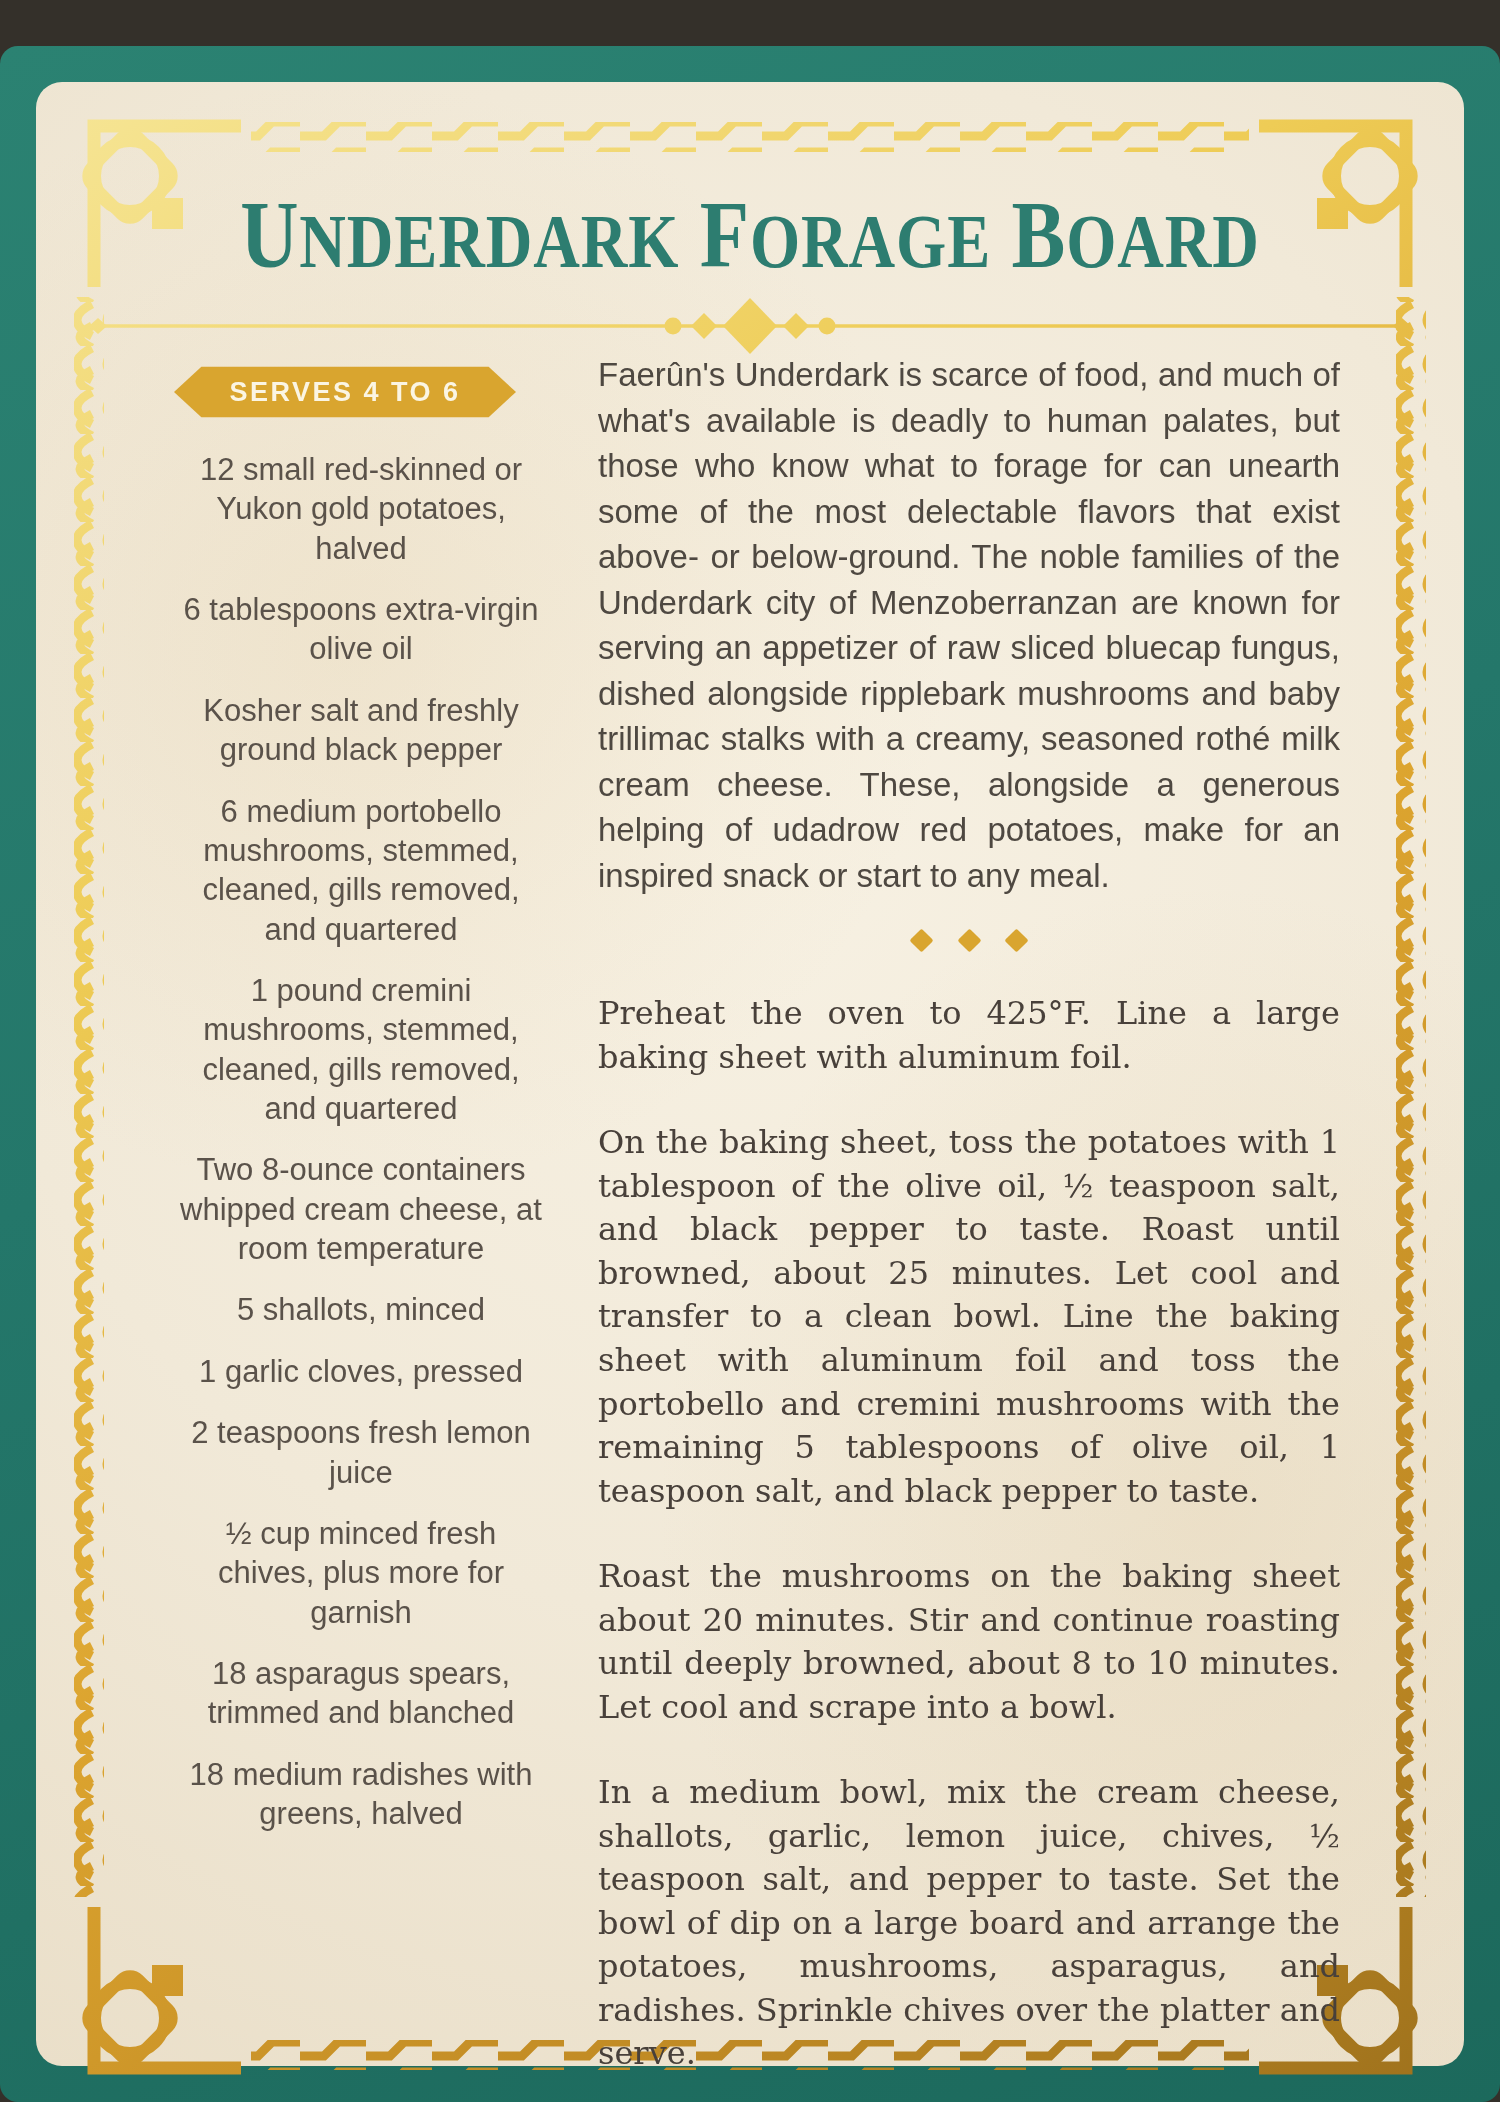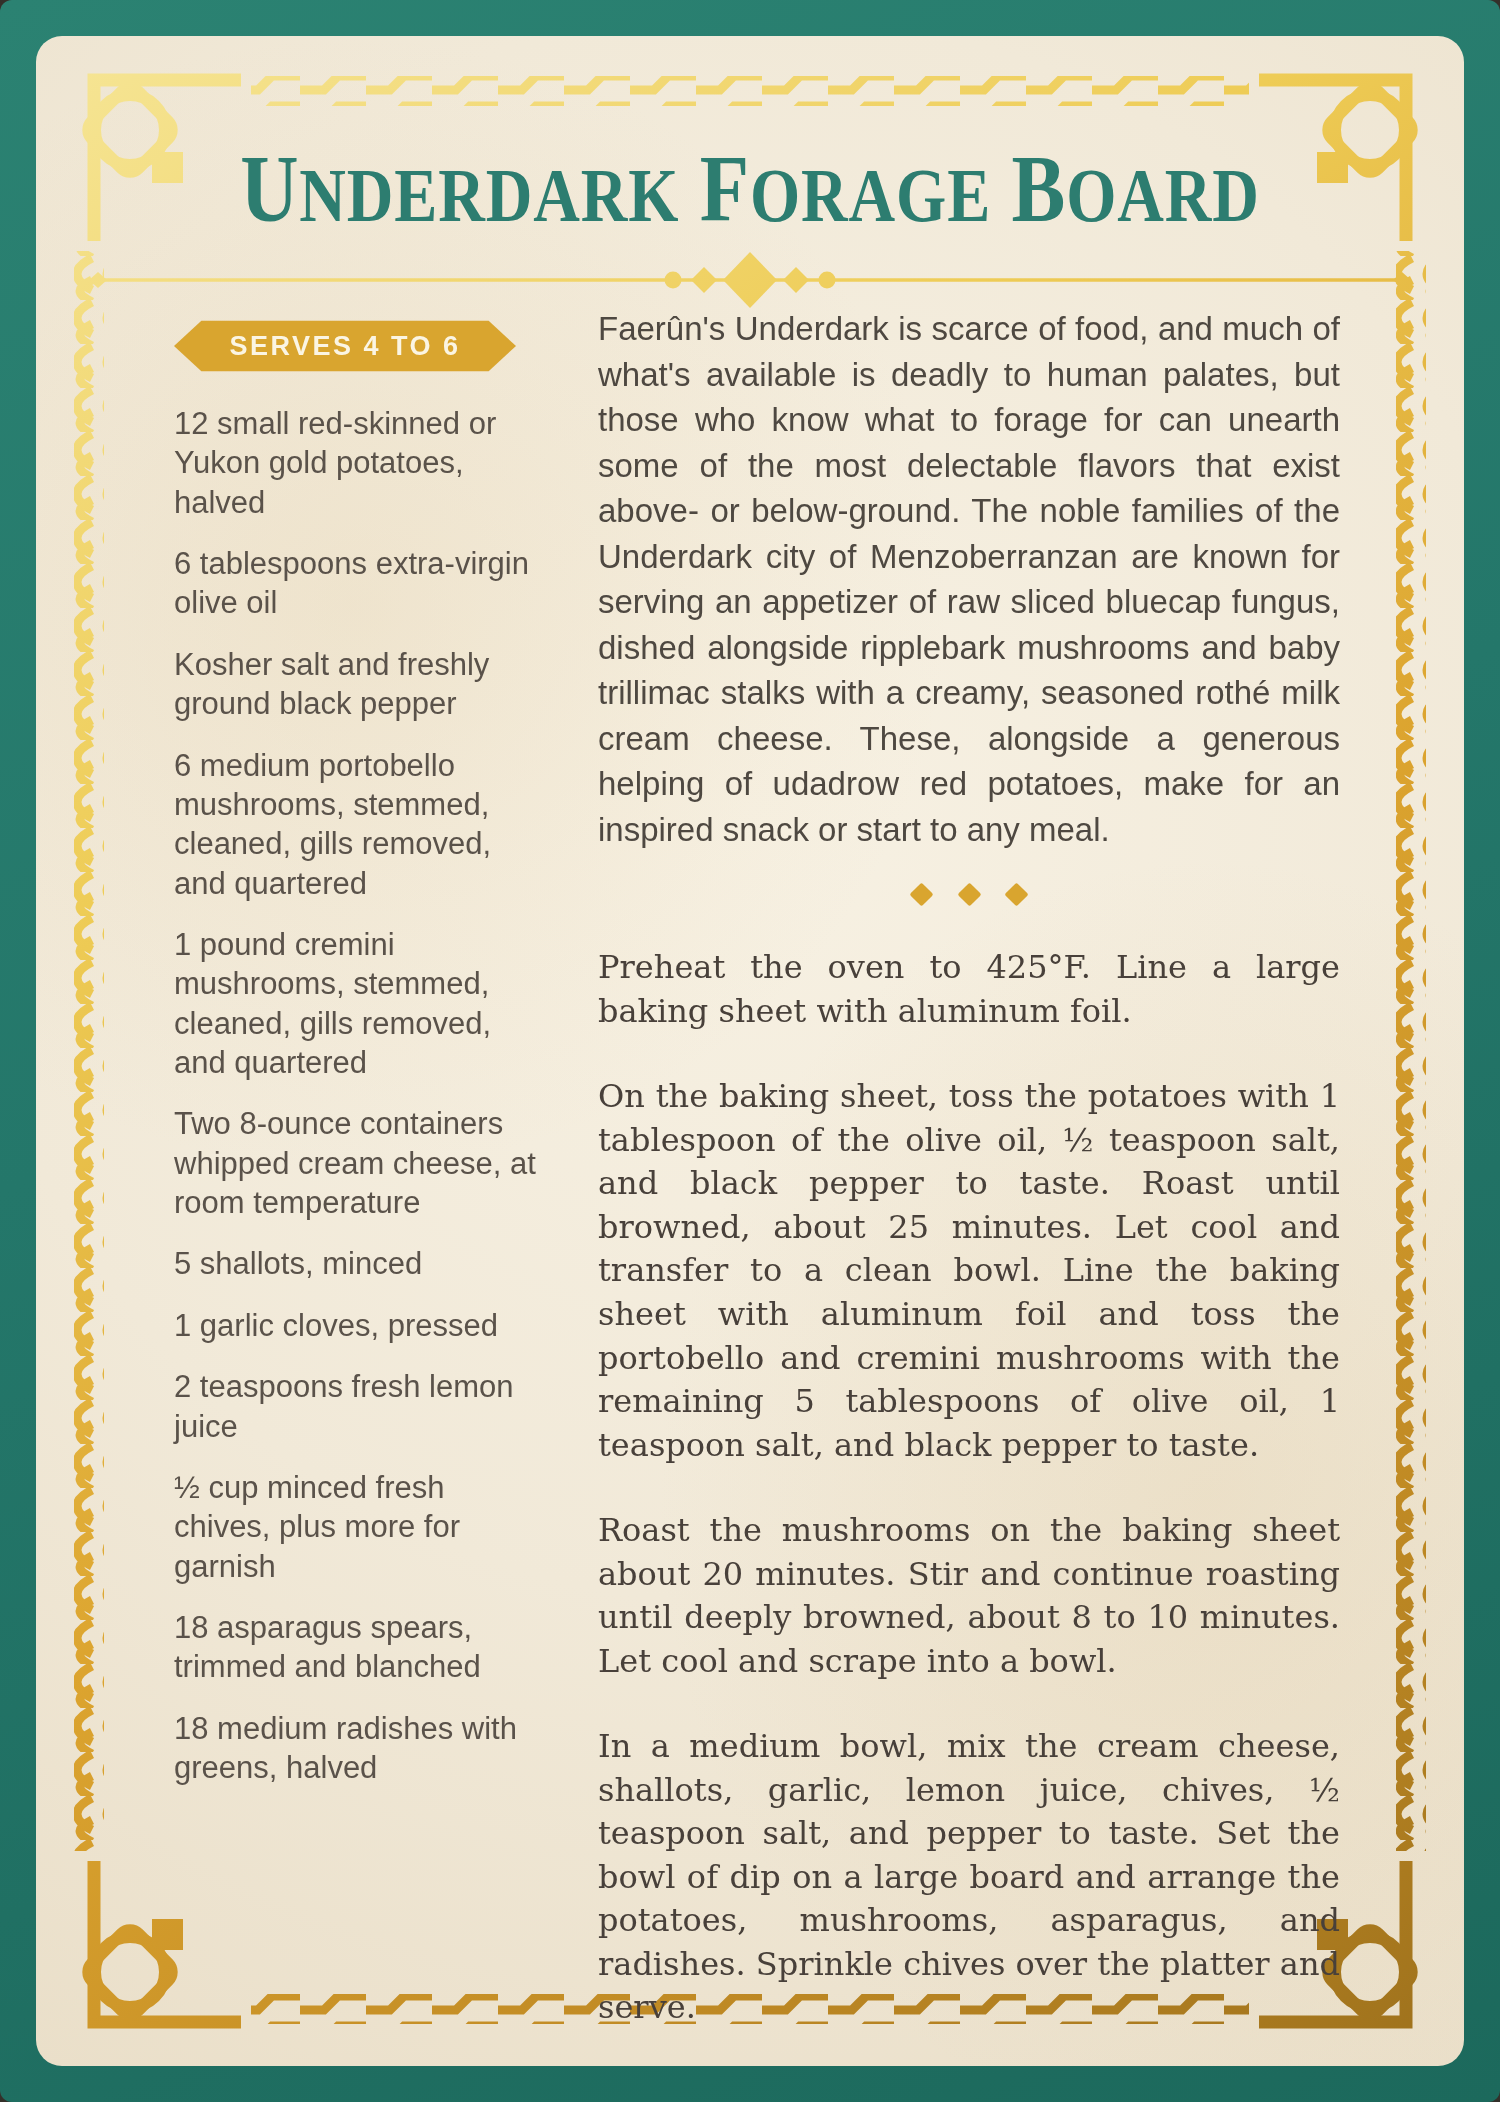--- a/index.html
+++ b/index.html
@@ -6,21 +6,22 @@
   body{
     width:1500px;height:2102px;
     background:#34302a;
     font-family:"Liberation Sans",sans-serif;
     position:relative;
     overflow:hidden;
   }
   .card{
     position:absolute;inset:0;
     background:linear-gradient(160deg,var(--teal_light) 0%,var(--teal) 45%,var(--teal_dark) 100%);
-    border-radius:12px;
+    border-radius:18px;
+    margin-top:46px;
   }
   .parchment{
     position:absolute;inset:36px;
     border-radius:26px;
     background:
       radial-gradient(ellipse 60% 40% at 22% 28%, rgba(226,205,165,.28), transparent 70%),
       radial-gradient(ellipse 55% 45% at 82% 72%, rgba(219,196,152,.25), transparent 70%),
       radial-gradient(circle at 50% 38%, #f7f1e3 0%, #f1e9d8 55%, #eadfc9 100%);
   }
   .border-svg{position:absolute;left:36px;top:36px;}
@@ -64,21 +65,21 @@
     color:var(--badge_text);
     font-weight:bold;
     font-size:27px;
     letter-spacing:2.5px;
   }
   ul.ingredients{
     list-style:none;margin:0;padding:0;
     font-size:31px;line-height:1.27;
     color:var(--ingredient_text);
   }
-  ul.ingredients li{margin:0 0 22px 0;}
+  ul.ingredients li{margin:0 0 22px 0;text-align:center;}
 
   
   .col-right{padding-top:6px;}
   .intro{
     margin:0 0 34px 0;
     font-size:33px;line-height:1.38;
     color:var(--body_text);
     text-align:justify;
   }
   .section-divider{

